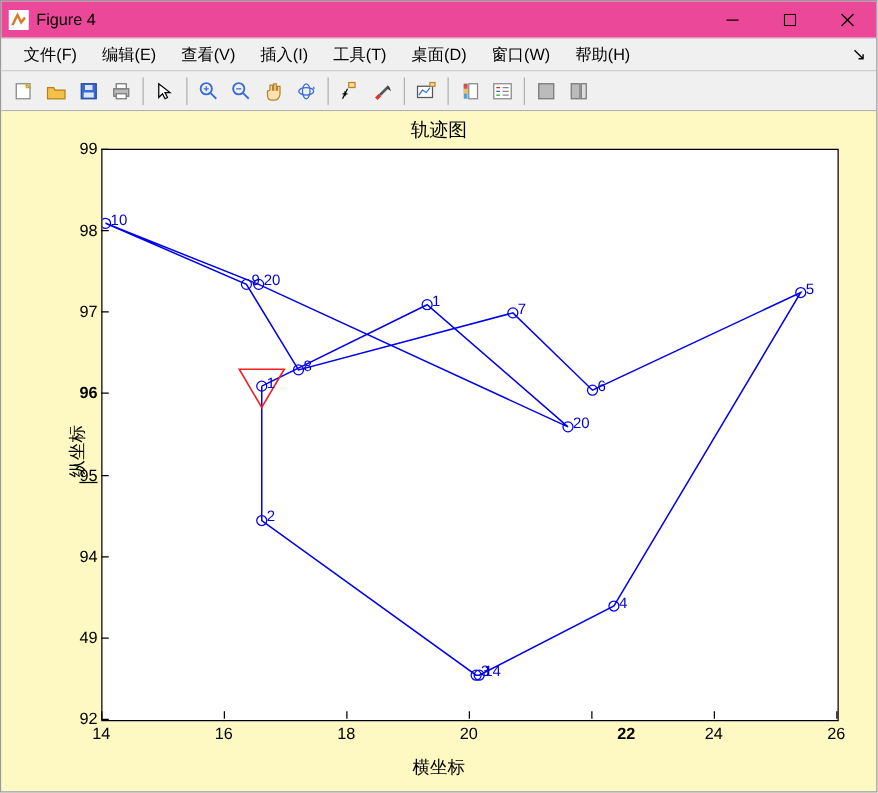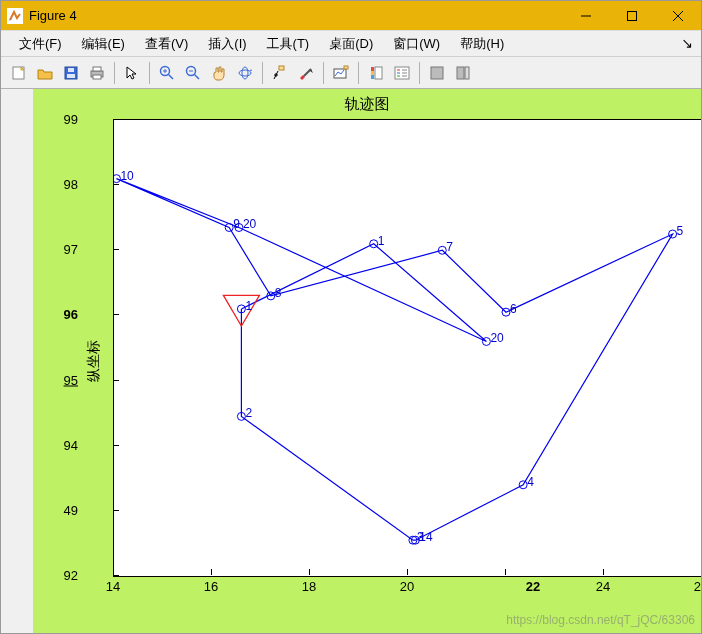--- a/index.html
+++ b/index.html
@@ -10,21 +10,21 @@
     height: 634px;
     background: #f0f0f0;
     border: 1px solid #999;
     display: flex;
     flex-direction: column;
     overflow: hidden;
   }
   
   .titlebar {
     height: 30px;
-    background: #eab308;
+    background: #ec4899;
     display: flex;
     align-items: center;
     padding: 0 0 0 6px;
     border-bottom: 1px solid #ddd;
   }
   .titlebar .app-icon {
     width: 16px; height: 16px;
     margin-right: 6px;
     display: inline-block;
     position: relative;
@@ -80,23 +80,22 @@
   .tbtn svg { width: 16px; height: 16px; }
   .tsep {
     width: 1px; height: 22px;
     background: #b0b0b0;
     margin: 0 3px;
   }
 
   
   .figure-area {
     flex: 1;
-    background: #bef264;
+    background: #fef9c3;
     position: relative;
-    margin-left: 32px;
   }
   .plot-frame {
     position: absolute;
     left: 80px;
     top: 30px;
     width: 590px;
     height: 458px;
     background: #fff;
     border: 1px solid #000;
   }
@@ -328,21 +327,21 @@
         <circle cx="328.29999999999995" cy="130.28571428571428" r="4" fill="none" stroke="#0000ee" stroke-width="1"></circle>
         <circle cx="156.79999999999995" cy="175.88571428571447" r="4" fill="none" stroke="#0000ee" stroke-width="1"></circle>
         <circle cx="115.15000000000006" cy="107.48571428571466" r="4" fill="none" stroke="#0000ee" stroke-width="1"></circle>
         <circle cx="2.450000000000035" cy="58.628571428571775" r="4" fill="none" stroke="#0000ee" stroke-width="1"></circle>
         <circle cx="124.95000000000003" cy="107.48571428571466" r="4" fill="none" stroke="#0000ee" stroke-width="1"></circle>
         <circle cx="372.40000000000003" cy="221.48571428571466" r="4" fill="none" stroke="#0000ee" stroke-width="1"></circle>
         <circle cx="259.70000000000005" cy="123.77142857142894" r="4" fill="none" stroke="#0000ee" stroke-width="1"></circle>
         <path d="M 109.40000000000006 175.4142857142861 L 145.40000000000006 175.4142857142861 L 127.40000000000006 206.0142857142861 Z" fill="none" stroke="#e22" stroke-width="1.3"></path>
       </svg>
   </div>
-  <div class="watermark">https://blog.csdn.net/qT_jQC/63306</div>
+  <div class="xlabel">横坐标</div>
 <div class="tick y" style="top: 486px;">92</div>
     <div class="tickmark-y" style="top: 486px;"></div>
     <div class="tick y" style="top: 420.857px;">49</div>
     <div class="tickmark-y" style="top: 420.857px;"></div>
     <div class="tick y" style="top: 355.714px;">94</div>
     <div class="tickmark-y" style="top: 355.714px;"></div>
     <div class="tick y" style="top: 290.571px; text-decoration: underline;">95</div>
     <div class="tickmark-y" style="top: 290.571px;"></div>
     <div class="tick y" style="top: 225.429px; font-weight: bold;">96</div>
     <div class="tickmark-y" style="top: 225.429px;"></div>

